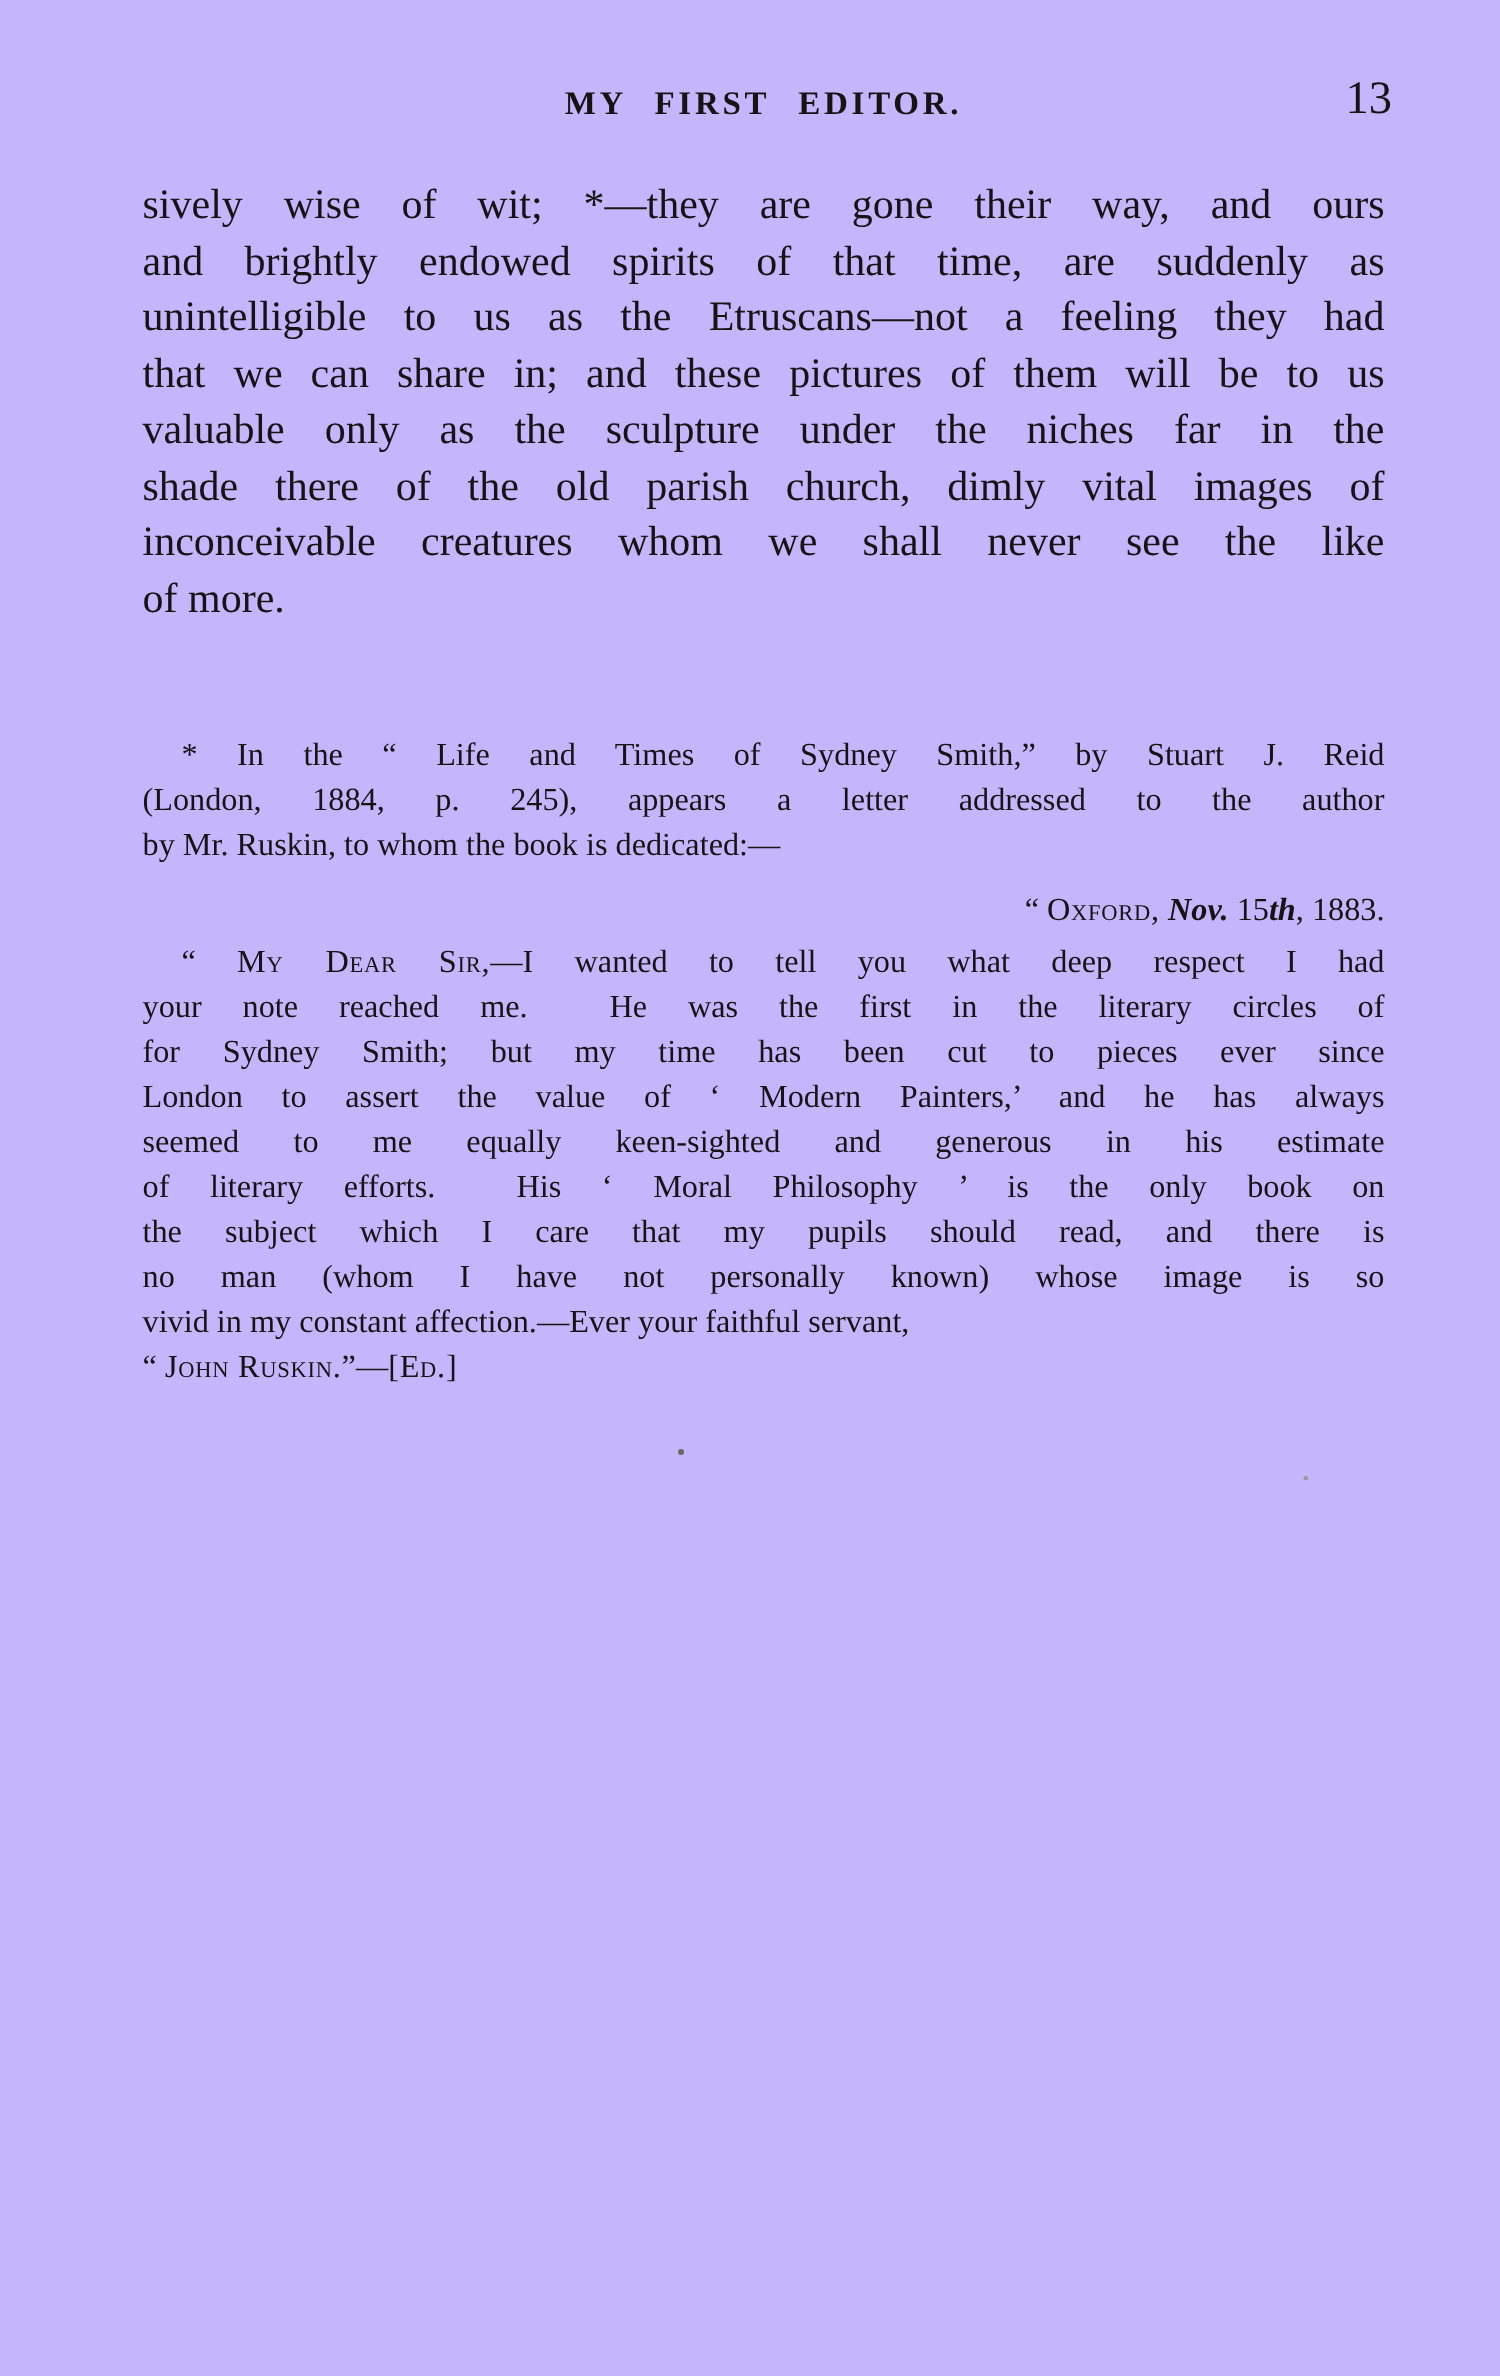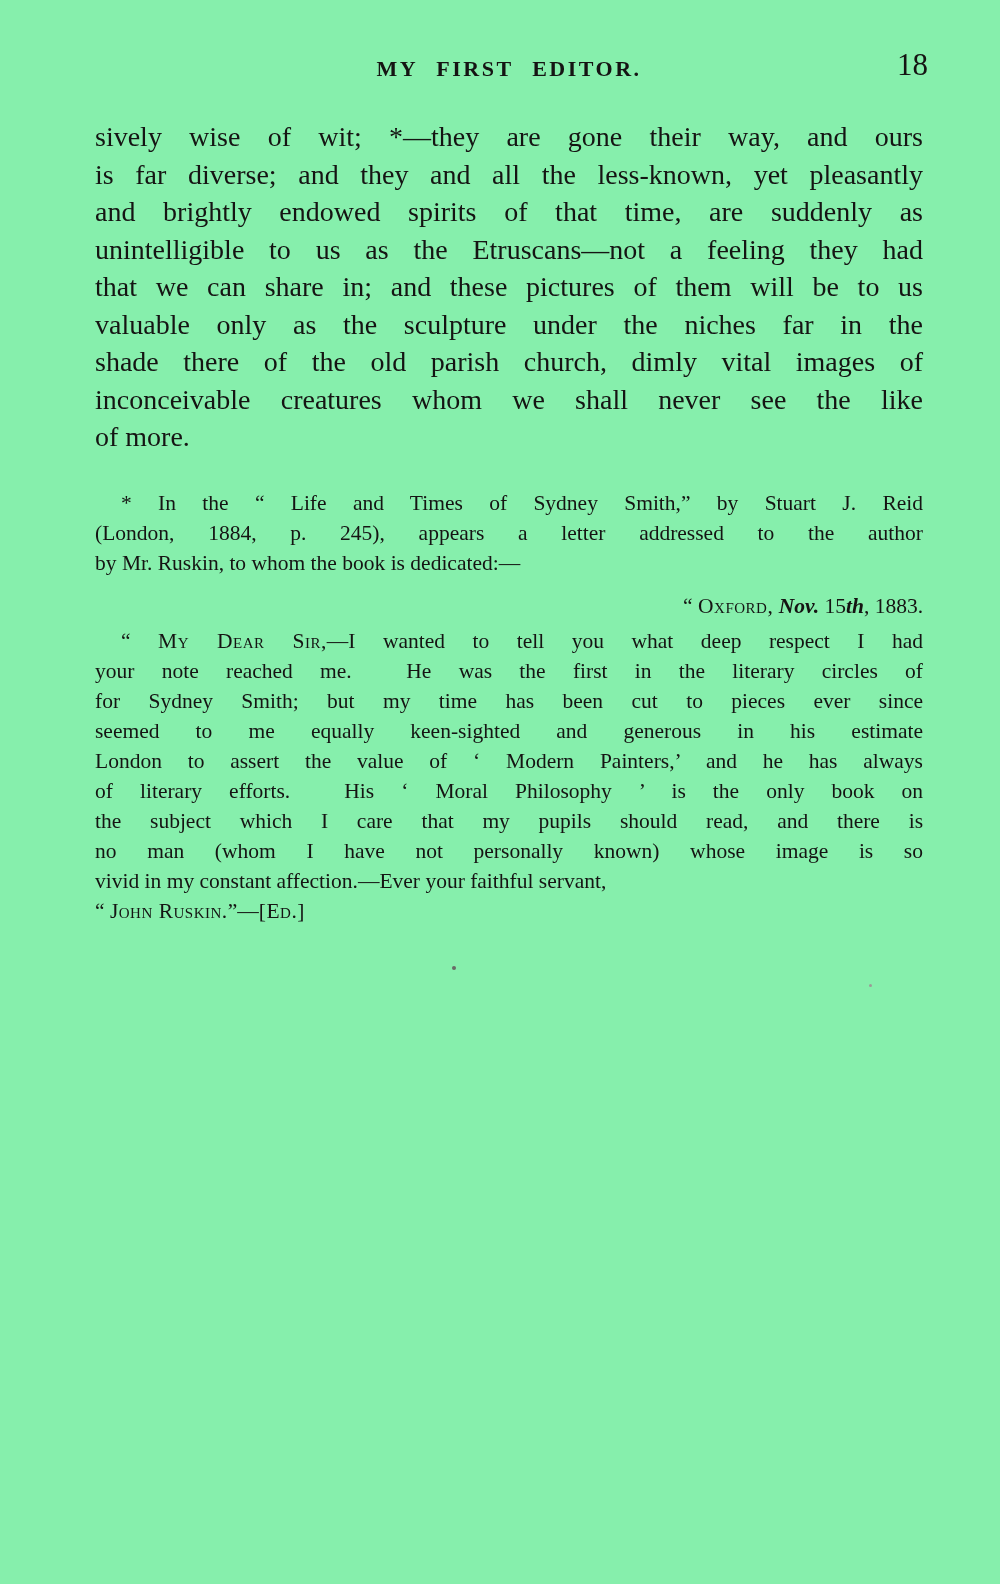--- a/index.html
+++ b/index.html
@@ -2,21 +2,21 @@
 <html><head>
 <meta charset="utf-8">
 <style>
   html, body { margin: 0; padding: 0; }
   body { background: #e8e8e6; }
   .page {
     position: relative;
     width: 1000px;
     height: 1584px;
     margin: 0 auto;
-    background: #86efac;
+    background: #c4b5fd;
     color: #151413;
     font-family: "Liberation Serif", "DejaVu Serif", serif;
     overflow: hidden;
   }
   .running-head {
     position: absolute;
     top: 56px;
     left: 95px;
     width: 828px;
     text-align: center;
@@ -76,47 +76,46 @@
   }
   .speck-1 { left: 452px; top: 966px; width: 4px; height: 4px; }
   .speck-2 { left: 869px; top: 984px; width: 3px; height: 3px; background: #9b9b96; }
 </style>
 </head>
 <body>
 
 <div class="page">
 
   <div class="running-head">MY FIRST EDITOR.</div>
-  <div class="page-num">18</div>
+  <div class="page-num">13</div>
 
   <div class="body-block">
     <div class="line">sively wise of wit; *—they are gone their way, and ours</div>
-    <div class="line">is far diverse; and they and all the less-known, yet pleasantly</div>
     <div class="line">and brightly endowed spirits of that time, are suddenly as</div>
     <div class="line">unintelligible to us as the Etruscans—not a feeling they had</div>
     <div class="line">that we can share in; and these pictures of them will be to us</div>
     <div class="line">valuable only as the sculpture under the niches far in the</div>
     <div class="line">shade there of the old parish church, dimly vital images of</div>
     <div class="line">inconceivable creatures whom we shall never see the like</div>
     <div class="line noj">of more.</div>
   </div>
 
   <div class="footnote-block">
     <div class="line indent">* In the “ Life and Times of Sydney Smith,” by Stuart J. Reid</div>
     <div class="line">(London, 1884, p. 245), appears a letter addressed to the author</div>
     <div class="line noj">by Mr. Ruskin, to whom the book is dedicated:—</div>
 
     <div class="dateline"><span>“&nbsp;</span><span class="sc">Oxford,</span><span class="it">&nbsp;Nov.</span><span>&nbsp;15</span><span class="it">th</span><span>,&nbsp;1883.</span></div>
 
     <div class="letter">
       <div class="line indent"><span>“&nbsp;</span><span class="sc">My Dear Sir,</span><span>—I wanted to tell you what deep respect I had</span></div>
       <div class="line">your note reached me.&nbsp; He was the first in the literary circles of</div>
       <div class="line">for Sydney Smith; but my time has been cut to pieces ever since</div>
+      <div class="line">London to assert the value of ‘ Modern Painters,’ and he has always</div>
       <div class="line">seemed to me equally keen-sighted and generous in his estimate</div>
-      <div class="line">London to assert the value of ‘ Modern Painters,’ and he has always</div>
       <div class="line">of literary efforts.&nbsp; His ‘ Moral Philosophy ’ is the only book on</div>
       <div class="line">the subject which I care that my pupils should read, and there is</div>
       <div class="line">no man (whom I have not personally known) whose image is so</div>
       <div class="line noj">vivid in my constant affection.—Ever your faithful servant,</div>
     </div>
 
     <div class="signature"><span>“&nbsp;</span><span class="sc">John Ruskin.</span><span>”—</span><span class="sc">[Ed.]</span></div>
   </div>
 
   <span class="speck speck-1"></span>

